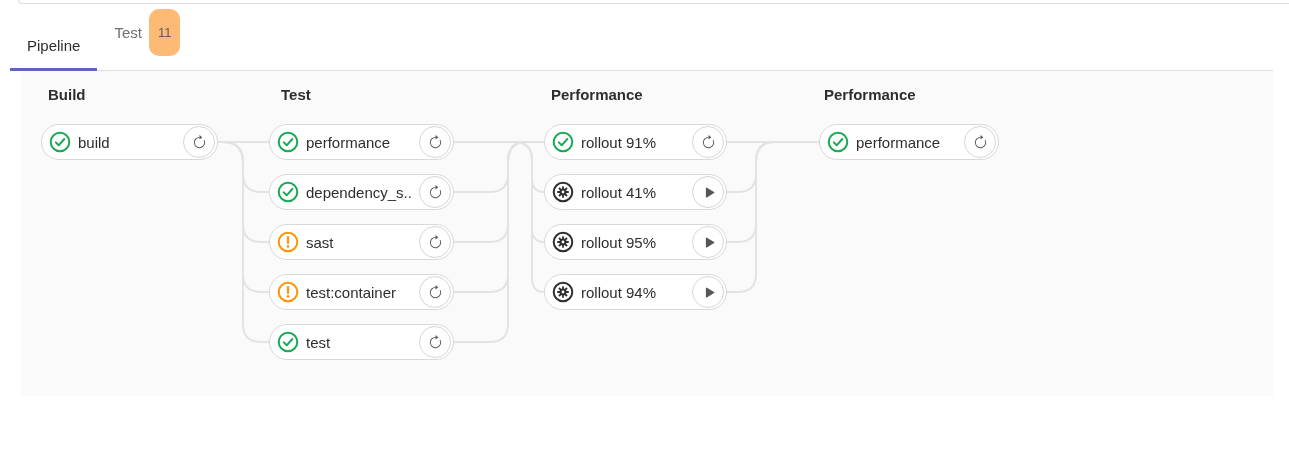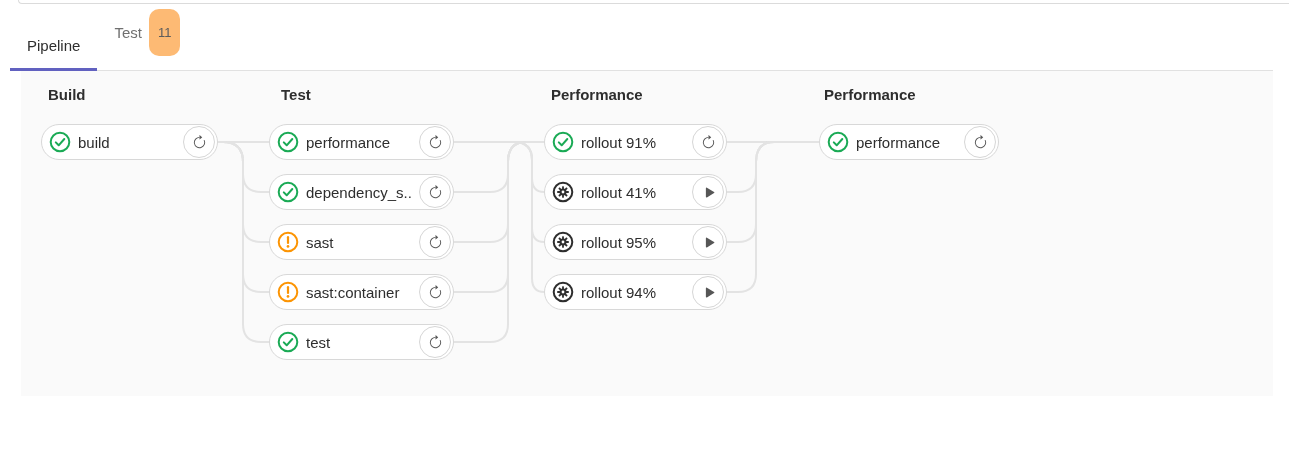--- a/index.html
+++ b/index.html
@@ -171,21 +171,21 @@
   </div>
 
   <div class="pill" style="left:248px;top:203px;width:185px">
     <span class="st">
       <svg width="22" height="22" viewBox="0 0 22 22">
           <circle cx="11" cy="11" r="9.3" fill="#fff" stroke="#fc9403" stroke-width="2"></circle>
           <path d="M11 6.2 V12" stroke="#fc9403" stroke-width="2.2" stroke-linecap="round"></path>
           <circle cx="11" cy="15.4" r="1.35" fill="#fc9403"></circle>
         </svg>
     </span>
-    <span class="lbl">sast:container</span>
+    <span class="lbl">test:container</span>
     <span class="act">
       <svg width="15" height="15" viewBox="0 0 16 16" fill="#565656">
           <path d="M8 3a5 5 0 1 0 4.546 2.914.5.5 0 0 1 .908-.417A6 6 0 1 1 8 2v1z"></path>
           <path d="M8 4.466V.534a.25.25 0 0 1 .41-.192l2.36 1.966c.12.1.12.284 0 .384L8.41 4.658A.25.25 0 0 1 8 4.466z"></path>
         </svg>
     </span>
   </div>
 
   <div class="pill" style="left:248px;top:253px;width:185px">
     <span class="st">

